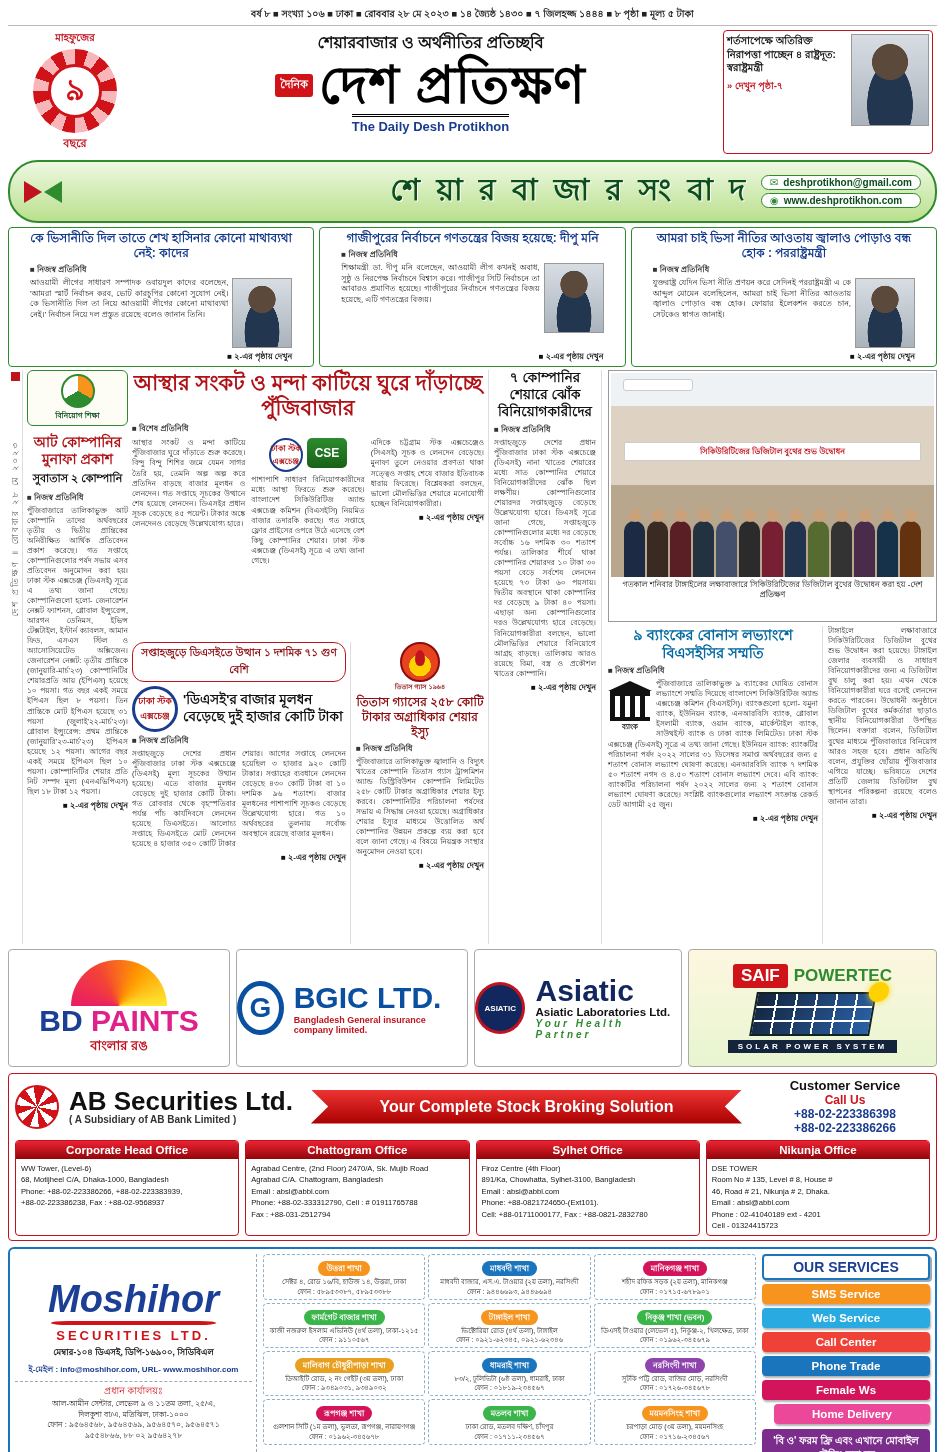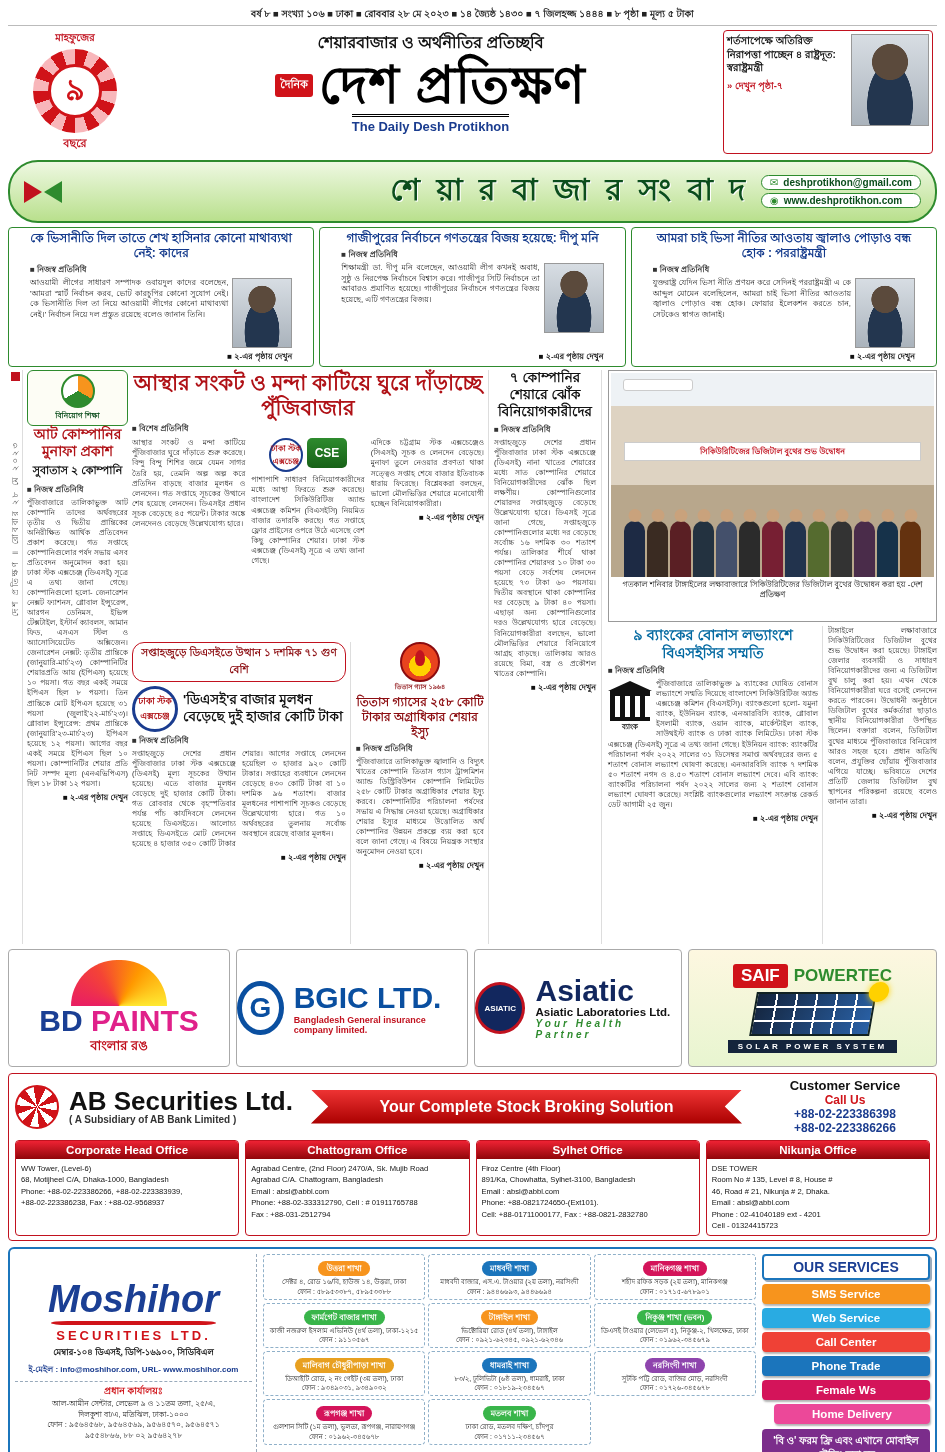--- a/index.html
+++ b/index.html
@@ -62,21 +62,21 @@
   
   .main-grid { position:relative; height:574px; margin-top:3px; }
   .v-strip { position:absolute; left:0; top:0; bottom:0; width:15px; border-right:1px solid #ddd; }
   .v-strip .vtext { writing-mode:vertical-rl; transform:rotate(180deg); font-size:8.5px; color:#555; letter-spacing:2px; margin:60px auto 0; display:block; }
   .v-strip .redsq { width:9px; height:9px; background:#c1121f; margin:2px auto; }
   .zone { position:absolute; }
   .col-eight { left:19px; top:0; width:101px; height:100%; }
   .edu-logo { border:1px solid #2e8b2e; border-radius:6px; padding:3px; text-align:center; background:#fdfdf5; }
   .edu-emblem { width:34px; height:34px; margin:0 auto 2px; border-radius:50%; background:conic-gradient(#f7941d 0 120deg,#2e8b2e 120deg 240deg,#fff 240deg 360deg); border:2px solid #2e8b2e; }
   .edu-label { font-size:7.5px; font-weight:bold; color:#0b4d1c; }
-  .h-eight1 { color:#b01116; font-weight:800; font-size:14px; text-align:center; margin-top:0; line-height:1.2; }
+  .h-eight1 { color:#b01116; font-weight:800; font-size:14px; text-align:center; margin-top:8px; line-height:1.2; }
   .h-eight2 { color:#111; font-weight:800; font-size:11px; text-align:center; margin:2px 0; }
   .body-sm { font-size:7.5px; line-height:1.34; text-align:justify; color:#222; }
   .zone-main { left:124px; top:0; width:352px; height:268px; }
   .h-main { color:#b01116; font-weight:900; font-size:21px; line-height:1.2; text-align:center; }
   .main-cols { display:flex; gap:6px; margin-top:3px; }
   .main-col { flex:1; }
   .mini-logos { display:flex; gap:4px; justify-content:center; margin-bottom:3px; }
   .dse-logo { width:34px; height:34px; border-radius:50%; border:2.5px solid #1a3c8f; display:flex; align-items:center; justify-content:center; font-size:8px; font-weight:800; color:#b01116; background:#fff; text-align:center; }
   .cse-logo { width:40px; height:30px; border-radius:5px; background:linear-gradient(#2e8b2e,#176117); color:#fff; font-weight:800; font-size:12px; display:flex; align-items:center; justify-content:center; }
   .zone-sub { left:124px; top:272px; width:214px; height:302px; }
@@ -158,21 +158,21 @@
 
   
   .moshihor { border:2px solid #1b75bc; border-radius:6px; margin-top:6px; padding:5px; display:grid; grid-template-columns:242px 1fr 168px; gap:6px; height:224px; }
   .mos-left { text-align:center; border-right:1px dashed #9ab; padding-right:4px; display:flex; flex-direction:column; justify-content:center; gap:3px; }
   .mos-name { font-size:38px; font-weight:900; font-style:italic; color:#1b3f94; line-height:1; }
   .mos-swoosh { width:70%; margin:0 auto; border-bottom:4px solid #d01319; border-radius:50%/10px; }
   .mos-sub { color:#d01319; font-weight:900; letter-spacing:3px; font-size:13px; }
   .mos-member { font-size:8.5px; font-weight:bold; color:#111; }
   .mos-email { font-size:8px; color:#1a3c8f; font-weight:bold; }
   .mos-ho { border-top:1px dashed #9ab; margin-top:2px; padding-top:2px; }
-  .mos-ho-t { color:#d01319; font-weight:700; font-size:9.5px; }
+  .mos-ho-t { color:#d01319; font-weight:400; font-size:9.5px; }
   .mos-ho-l { font-size:7.6px; line-height:1.4; color:#222; }
   .branches { display:grid; grid-template-columns:repeat(3,1fr); gap:3px; align-content:start; }
   .branch { border:1px dashed #8fb0c9; border-radius:4px; padding:2px 2px 3px; text-align:center; }
   .branch-pill { display:inline-block; color:#fff; font-weight:bold; font-size:8px; padding:1px 8px; border-radius:8px; }
   .branch-lines { font-size:6.8px; line-height:1.35; color:#222; white-space:pre-line; margin-top:1px; }
   .svc { display:flex; flex-direction:column; }
   .svc-title { border:2px solid #1b75bc; color:#1b3f94; font-weight:900; font-size:14px; text-align:center; padding:3px; border-radius:4px; box-shadow:2px 2px 0 #9ab; background:#fff; }
   .svc-pill { color:#fff; font-weight:800; font-size:11.5px; text-align:center; padding:4px; border-radius:4px; margin-top:4px; box-shadow:1px 2px 2px rgba(0,0,0,.3); }
   .svc-note { margin-top:5px; background:#7b2d8b; color:#fff; font-weight:800; font-size:10px; text-align:center; padding:5px 4px; border-radius:4px; line-height:1.4; }
 </style>
@@ -485,20 +485,22 @@
         <div class="branch"><div class="branch-pill" style="background: rgb(232, 160, 32);">মালিবাগ চৌধুরীপাড়া শাখা</div><div class="branch-lines">ডিআইটি রোড, ২ নং গেইট (৩য় তলা), ঢাকা
 ফোন : ৯৩৪৯০৩১, ৯৩৪৯০৩২</div></div>
         <div class="branch"><div class="branch-pill" style="background: rgb(27, 117, 188);">ধামরাই শাখা</div><div class="branch-lines">৮৩/২, ঢুলিভিটা (৬ষ্ঠ তলা), ধামরাই, ঢাকা
 ফোন : ০১৮১৯-২৩৪৫৬৭</div></div>
         <div class="branch"><div class="branch-pill" style="background: rgb(142, 68, 173);">নরসিংদী শাখা</div><div class="branch-lines">সুটকি পট্টি রোড, বাজির মোড়, নরসিংদী
 ফোন : ০১৭২৬-৩৪৫৬৭৮</div></div>
         <div class="branch"><div class="branch-pill" style="background: rgb(212, 20, 90);">রূপগঞ্জ শাখা</div><div class="branch-lines">গুলশান সিটি (১ম তলা), ভুলতা, রূপগঞ্জ, নারায়ণগঞ্জ
 ফোন : ০১৯৬২-৩৪৫৬৭৮</div></div>
         <div class="branch"><div class="branch-pill" style="background: rgb(57, 181, 74);">মতলব শাখা</div><div class="branch-lines">ঢাকা রোড, মতলব দক্ষিণ, চাঁদপুর
 ফোন : ০১৭১১-২৩৪৫৬৭</div></div>
+        <div class="branch"><div class="branch-pill" style="background: rgb(247, 148, 29);">ময়মনসিংহ শাখা</div><div class="branch-lines">চরপাড়া মোড় (৩য় তলা), ময়মনসিংহ
+ফোন : ০১৭১৬-২৩৪৫৬৭</div></div>
       </div>
     <div class="svc">
       <div class="svc-title">OUR SERVICES</div>
       <div id="services-list">
           <div class="svc-pill" style="background: rgb(247, 148, 29);">SMS Service</div>
           <div class="svc-pill" style="background: rgb(41, 171, 226);">Web Service</div>
           <div class="svc-pill" style="background: rgb(239, 65, 54);">Call Center</div>
           <div class="svc-pill" style="background: rgb(27, 117, 188);">Phone Trade</div>
           <div class="svc-pill" style="background: rgb(212, 20, 90);">Female Ws</div>
           <div class="svc-pill" style="background: #ec4899; margin-left: 12px;">Home Delivery</div>

